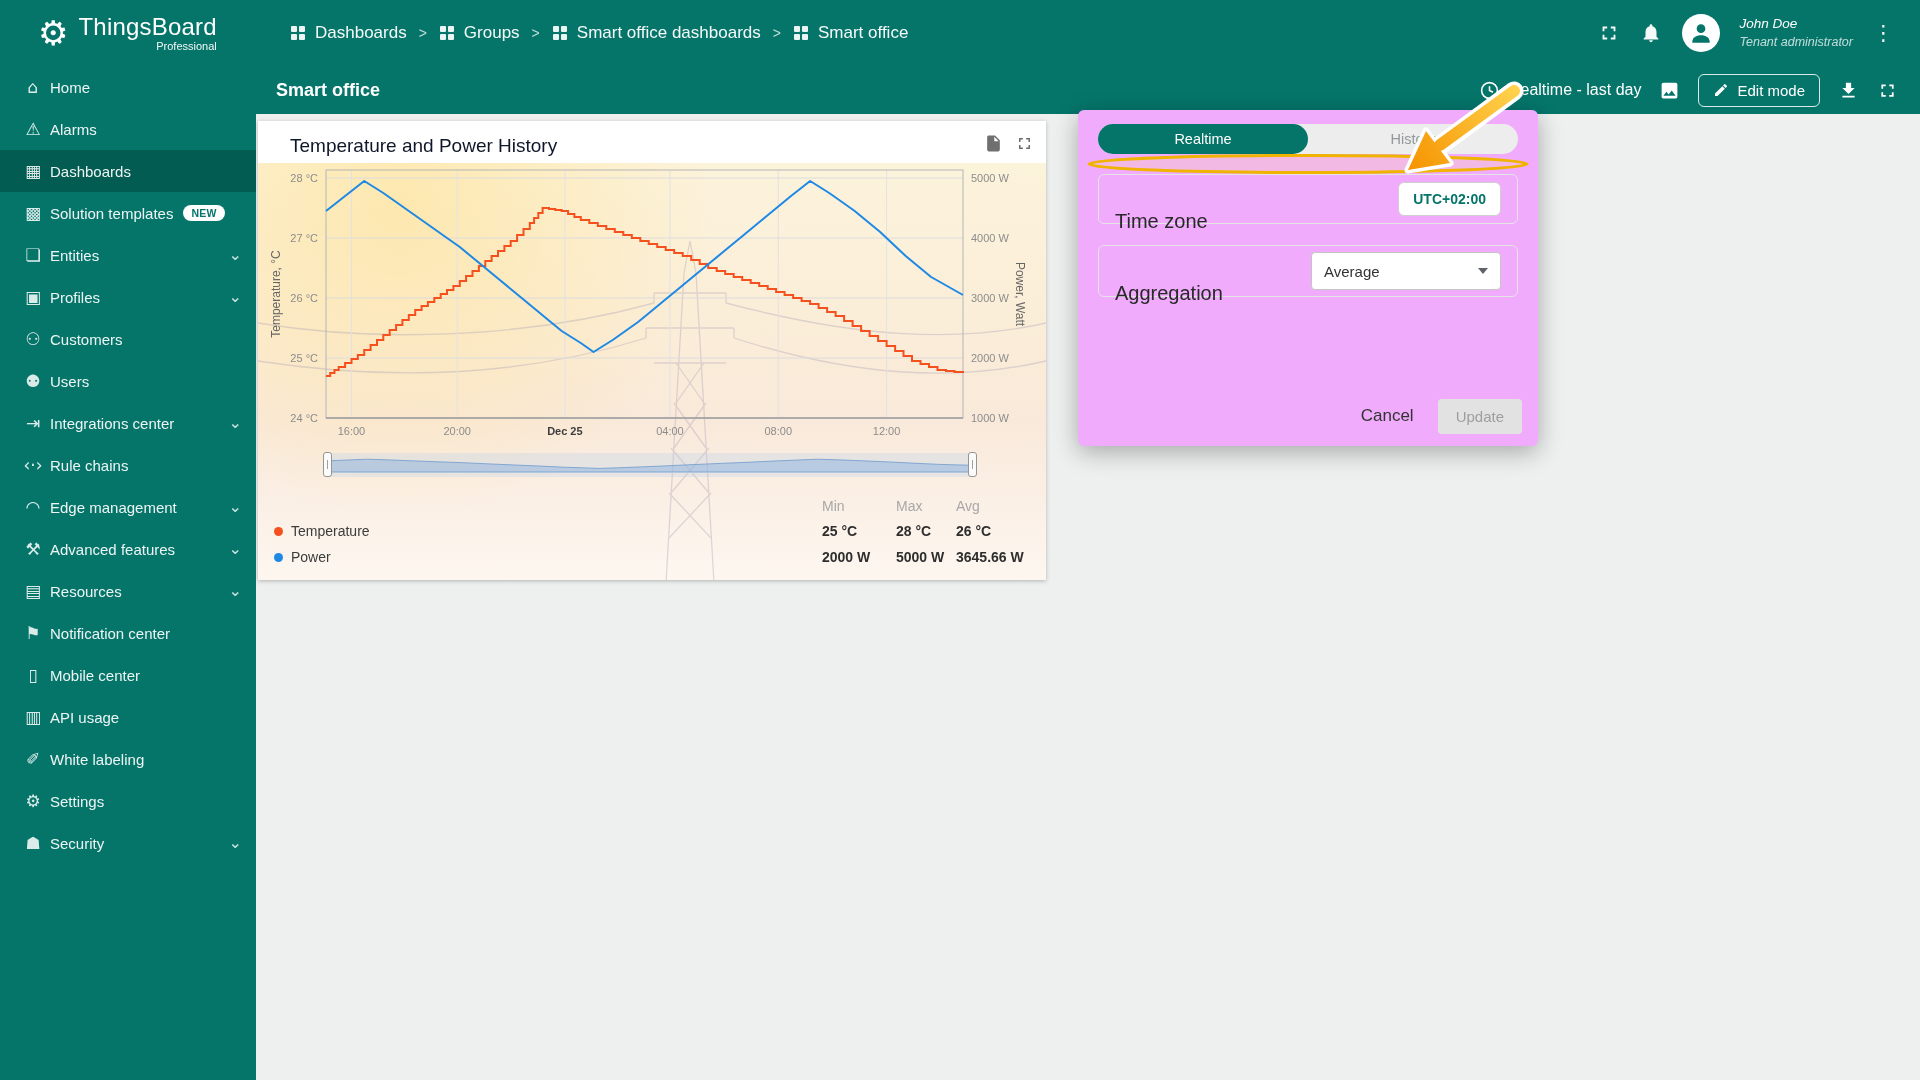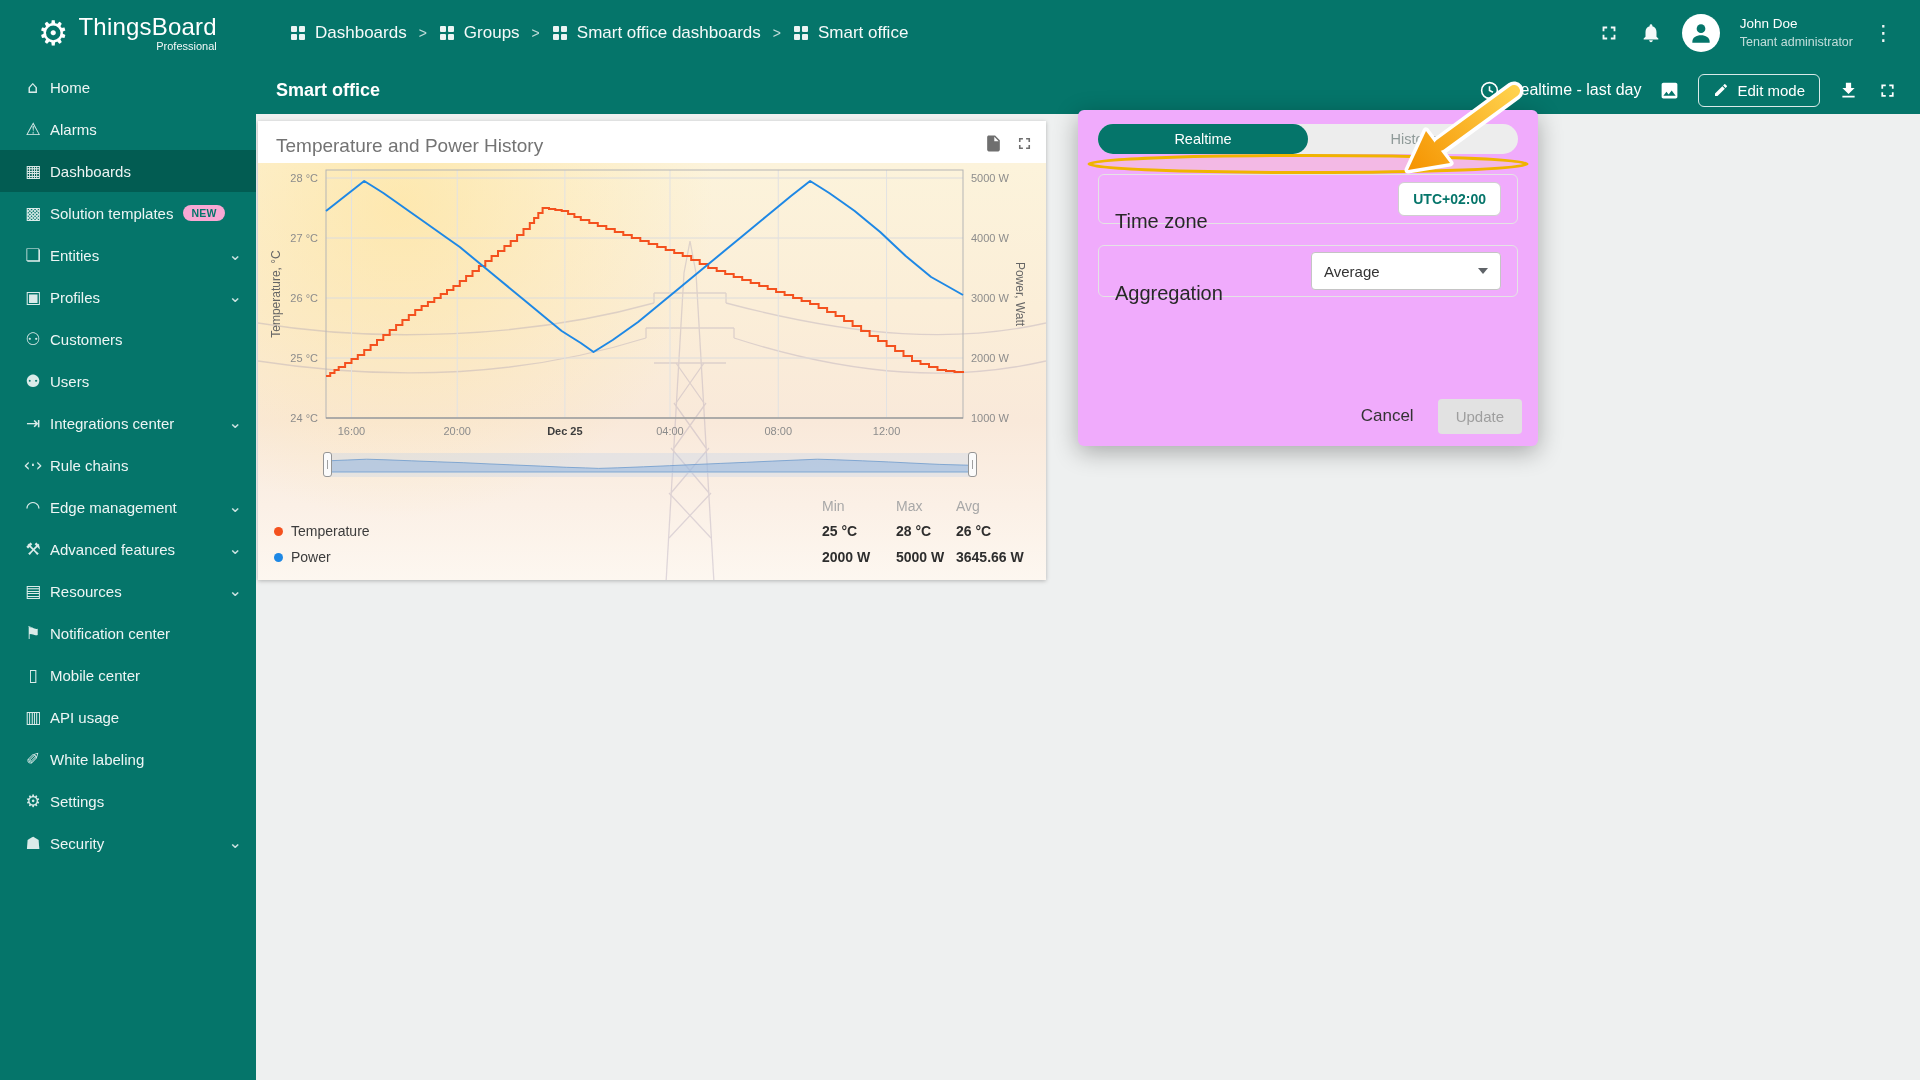--- a/index.html
+++ b/index.html
@@ -24,48 +24,48 @@
   .logo-name{font-size:24px;letter-spacing:.2px;line-height:1.1;}
   .logo-sub{font-size:11px;opacity:.95;align-self:flex-end;margin-top:-1px;text-align:right;}
   .breadcrumbs{margin-left:50px;display:flex;align-items:center;gap:12px;font-size:17px;}
   .crumb{display:flex;align-items:center;gap:9px;color:rgba(255,255,255,.96);cursor:pointer;}
   .grid-icon{width:16px;height:16px;fill:rgba(255,255,255,.92);flex:none;}
   .crumb-sep{opacity:.75;font-size:14px;}
   .topbar-right{margin-left:auto;display:flex;align-items:center;gap:20px;padding-right:26px;}
   .tb-svg{width:22px;height:22px;fill:#fff;opacity:.96;cursor:pointer;}
   .avatar{width:38px;height:38px;border-radius:50%;background:#fff;display:flex;align-items:center;justify-content:center;cursor:pointer;flex:none;}
   .avatar svg{width:26px;height:26px;fill:var(--primary);}
-  .user-info{line-height:1.35;}
+  .user-info{line-height:1.35;font-style:italic;}
   .user-name{font-size:13.5px;}
   .user-role{font-size:12.5px;opacity:.75;}
   .kebab{font-size:21px;cursor:pointer;opacity:.95;}
 
   
   .sidebar{position:absolute;top:66px;left:0;width:256px;bottom:0;background:var(--primary);z-index:20;}
   .nav-item{height:42px;display:flex;align-items:center;padding:0 14px 0 20px;color:rgba(255,255,255,.93);font-size:15px;cursor:pointer;}
   .nav-item.active{background:var(--sidebar-active);}
   .nav-icon{width:26px;flex:none;font-size:17px;text-align:center;opacity:.92;}
   .nav-label{margin-left:4px;white-space:nowrap;}
-  .nav-badge{background:#f9a8d4;color:var(--primary);font-size:10.5px;font-weight:700;padding:2px 8px;border-radius:10px;margin-left:10px;letter-spacing:.3px;}
+  .nav-badge{background:#ffffff;color:var(--primary);font-size:10.5px;font-weight:700;padding:2px 8px;border-radius:10px;margin-left:10px;letter-spacing:.3px;}
   .nav-chevron{margin-left:auto;font-size:16px;opacity:.85;line-height:0;}
 
   
   .subtoolbar{position:absolute;top:66px;left:256px;right:0;height:48px;background:var(--primary);display:flex;align-items:center;color:#fff;z-index:25;}
   .page-title{margin-left:20px;font-size:18px;font-weight:700;}
   .subtoolbar-right{margin-left:auto;display:flex;align-items:center;gap:18px;padding-right:22px;}
   .tw-button{display:flex;align-items:center;gap:9px;font-size:16px;cursor:pointer;}
   .st-svg{width:21px;height:21px;fill:#fff;cursor:pointer;}
   .st-svg.stroke{fill:none;stroke:#fff;stroke-width:1.8;}
   .edit-btn{display:flex;align-items:center;gap:8px;border:1px solid rgba(255,255,255,.85);border-radius:6px;padding:7px 14px;background:transparent;color:#fff;font-size:15px;font-family:inherit;cursor:pointer;}
   .edit-btn svg{width:16px;height:16px;fill:#fff;}
 
   
   .content{position:absolute;top:114px;left:256px;right:0;bottom:0;background:var(--content-bg);}
   .widget{position:absolute;top:7px;left:2px;width:788px;height:459px;background:#fff;box-shadow:0 1px 4px rgba(0,0,0,.25);}
-  .widget-title{position:absolute;top:14px;left:18px;font-size:19px;font-weight:500;color:#737373;z-index:3;}
+  .widget-title{position:absolute;top:14px;left:32px;font-size:19px;font-weight:500;color:#0f172a;z-index:3;}
   .widget-actions{position:absolute;top:13px;right:12px;display:flex;gap:12px;z-index:3;}
   .wa-svg{width:19px;height:19px;fill:#6f6f6f;cursor:pointer;}
   .widget-bg{position:absolute;top:42px;left:0;right:0;bottom:0;overflow:hidden;
     background:
       radial-gradient(circle at 18% 10%, rgba(255,224,140,.55), rgba(255,224,140,0) 42%),
       linear-gradient(180deg,#fcf3db 0%,#fbeed8 35%,#f9e9da 62%,#fbf0e6 82%,#fdf7f0 100%);}
   .bg-art{position:absolute;top:0;left:0;opacity:.33;}
   .bg-art path,.bg-art line{stroke:#a398b2;stroke-width:1.3;fill:none;}
   .chart-svg{position:absolute;top:42px;left:0;width:788px;height:282px;z-index:2;}
   .chart-svg .tick{font-size:11px;fill:#8c8c8c;font-family:"Liberation Sans",sans-serif;}

